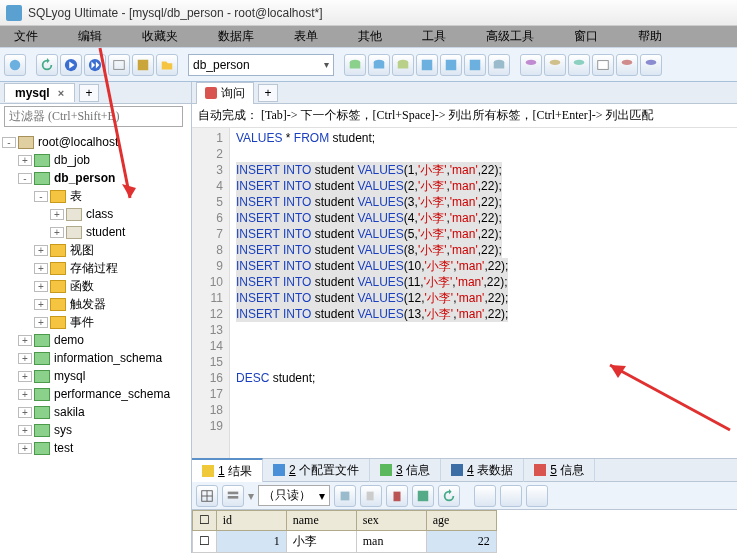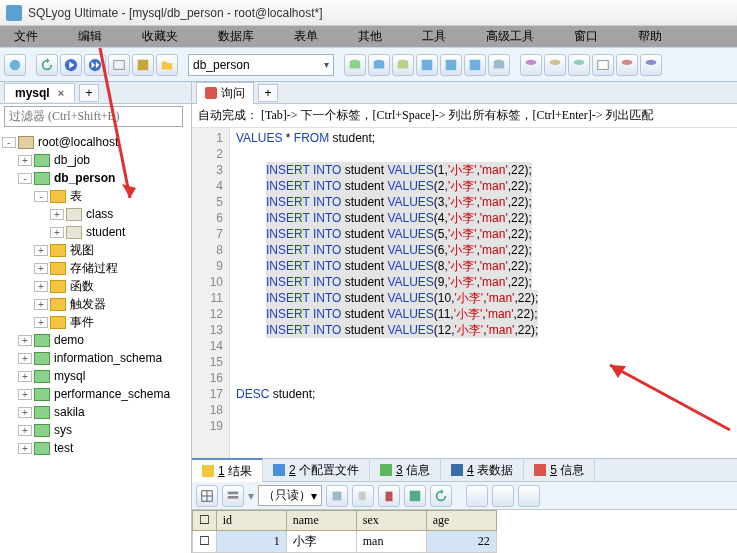--- a/index.html
+++ b/index.html
@@ -44,29 +44,29 @@
 .qic { width: 12px; height: 12px; background: #d9534f; border-radius: 2px; display: inline-block; }
 .hint { padding: 3px 6px; background: #fff; border-bottom: 1px solid #e0e0e0; font-family: SimSun, serif; white-space: nowrap; overflow: hidden; }
 
 .editor { flex: 1; display: flex; background: #fff; font-family: "Courier New", monospace; font-size: 13px; overflow: hidden; position: relative; }
 .gutter { width: 38px; background: #f0f0f0; border-right: 1px solid #ddd; text-align: right; padding: 2px 6px 2px 2px; color: #888; }
 .gutter div { height: 16px; line-height: 16px; }
 .code { flex: 1; padding: 2px 6px; }
 .code .ln { height: 16px; line-height: 16px; white-space: pre; }
 .kw { color: #1a3fbf; }
 .str { color: #c00; }
-.hl { background: #e4e4e4; display: inline-block; margin-left: 30px; }
+.hl { background: #e4e4e4; display: inline-block; }
 
 .restabs { height: 24px; background: #e6edf5; border-top: 1px solid #b9c6d6; border-bottom: 1px solid #b9c6d6; display: flex; align-items: center; }
 .rtab { padding: 3px 10px; display: flex; align-items: center; gap: 4px; border-right: 1px solid #c9d6e6; }
 .rtab.active { background: #fff; border-top: 2px solid #5a8fc7; text-align: right; }
 .rtab .ic { width: 12px; height: 12px; display: inline-block; }
 .rtab .ul { text-decoration: underline; }
 .rtb { height: 28px; background: #edf3fa; border-bottom: 1px solid #b9c6d6; display: flex; align-items: center; padding: 0 4px; gap: 4px; }
-.rtb .ro { border: 1px solid #aaa; background: #fff; padding: 1px 4px; display: flex; align-items: center; gap: 0; }
+.rtb .ro { border: 1px solid #aaa; background: #fff; padding: 1px 4px; display: flex; align-items: center; gap: 8px; }
 
 .grid { background: #fff; }
 .grid table { border-collapse: collapse; }
 .grid th { background: #ece9d8; border: 1px solid #b0a98a; padding: 2px 6px; font-weight: normal; text-align: left; font-family: SimSun, serif; }
 .grid td { border: 1px solid #ccc; padding: 2px 6px; font-family: SimSun, serif; }
 .grid .chk { width: 22px; text-align: center; }
 .grid .num { text-align: right; background: #d3e4f5; }
 
 .arrow { position: absolute; pointer-events: none; }
 .arrow svg { overflow: visible; }
@@ -363,26 +363,25 @@
           <div>19</div>
         </div>
       <div class="code" id="code">
           <div class="ln"><span class="kw">VALUES</span> * <span class="kw">FROM</span> student;</div>
           <div class="ln"></div>
           <div class="ln"><span class="hl"><span class="kw">INSERT INTO</span> student <span class="kw">VALUES</span>(1,<span class="str">'小李'</span>,<span class="str">'man'</span>,22);</span></div>
           <div class="ln"><span class="hl"><span class="kw">INSERT INTO</span> student <span class="kw">VALUES</span>(2,<span class="str">'小李'</span>,<span class="str">'man'</span>,22);</span></div>
           <div class="ln"><span class="hl"><span class="kw">INSERT INTO</span> student <span class="kw">VALUES</span>(3,<span class="str">'小李'</span>,<span class="str">'man'</span>,22);</span></div>
           <div class="ln"><span class="hl"><span class="kw">INSERT INTO</span> student <span class="kw">VALUES</span>(4,<span class="str">'小李'</span>,<span class="str">'man'</span>,22);</span></div>
           <div class="ln"><span class="hl"><span class="kw">INSERT INTO</span> student <span class="kw">VALUES</span>(5,<span class="str">'小李'</span>,<span class="str">'man'</span>,22);</span></div>
-          <div class="ln"><span class="hl"><span class="kw">INSERT INTO</span> student <span class="kw">VALUES</span>(6,<span class="str">'小李'</span>,<span class="str">'man'</span>,22);</span></div>
           <div class="ln"><span class="hl"><span class="kw">INSERT INTO</span> student <span class="kw">VALUES</span>(8,<span class="str">'小李'</span>,<span class="str">'man'</span>,22);</span></div>
-          <div class="ln"><span class="hl"><span class="kw">INSERT INTO</span> student <span class="kw">VALUES</span>(9,<span class="str">'小李'</span>,<span class="str">'man'</span>,22);</span></div>
           <div class="ln"><span class="hl"><span class="kw">INSERT INTO</span> student <span class="kw">VALUES</span>(10,<span class="str">'小李'</span>,<span class="str">'man'</span>,22);</span></div>
           <div class="ln"><span class="hl"><span class="kw">INSERT INTO</span> student <span class="kw">VALUES</span>(11,<span class="str">'小李'</span>,<span class="str">'man'</span>,22);</span></div>
           <div class="ln"><span class="hl"><span class="kw">INSERT INTO</span> student <span class="kw">VALUES</span>(12,<span class="str">'小李'</span>,<span class="str">'man'</span>,22);</span></div>
+          <div class="ln"><span class="hl"><span class="kw">INSERT INTO</span> student <span class="kw">VALUES</span>(13,<span class="str">'小李'</span>,<span class="str">'man'</span>,22);</span></div>
           <div class="ln"></div>
           <div class="ln"></div>
           <div class="ln"></div>
           <div class="ln"><span class="kw">DESC</span> student;</div>
         </div>
     </div>
 
     <div class="restabs" id="restabs">
         <div class="rtab active">
           <span class="ic" style="background: rgb(240, 201, 58);"></span>

